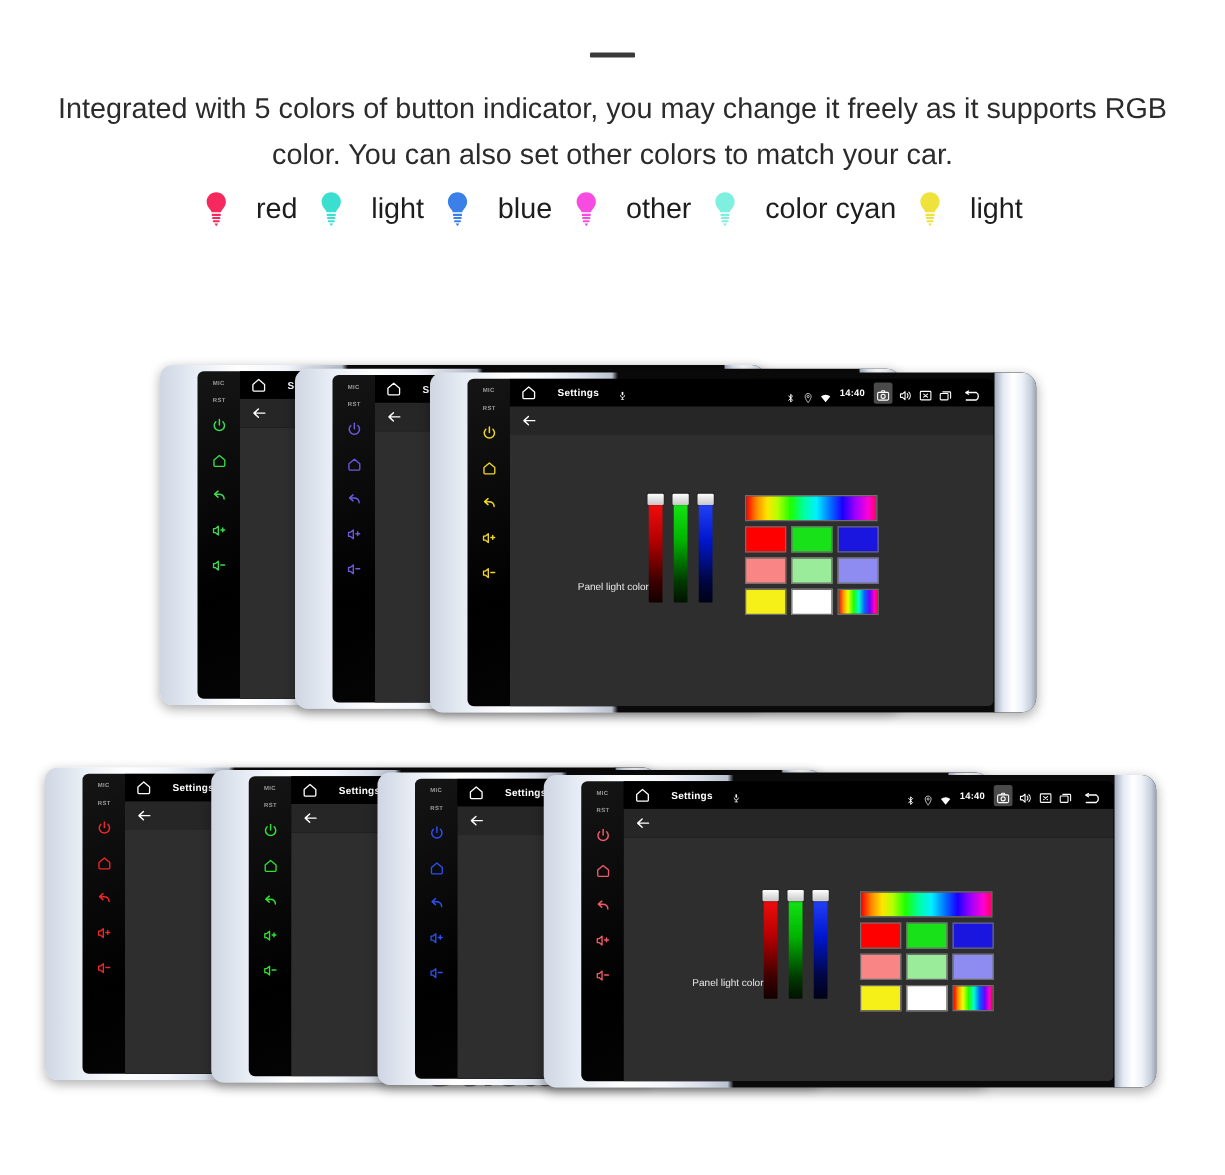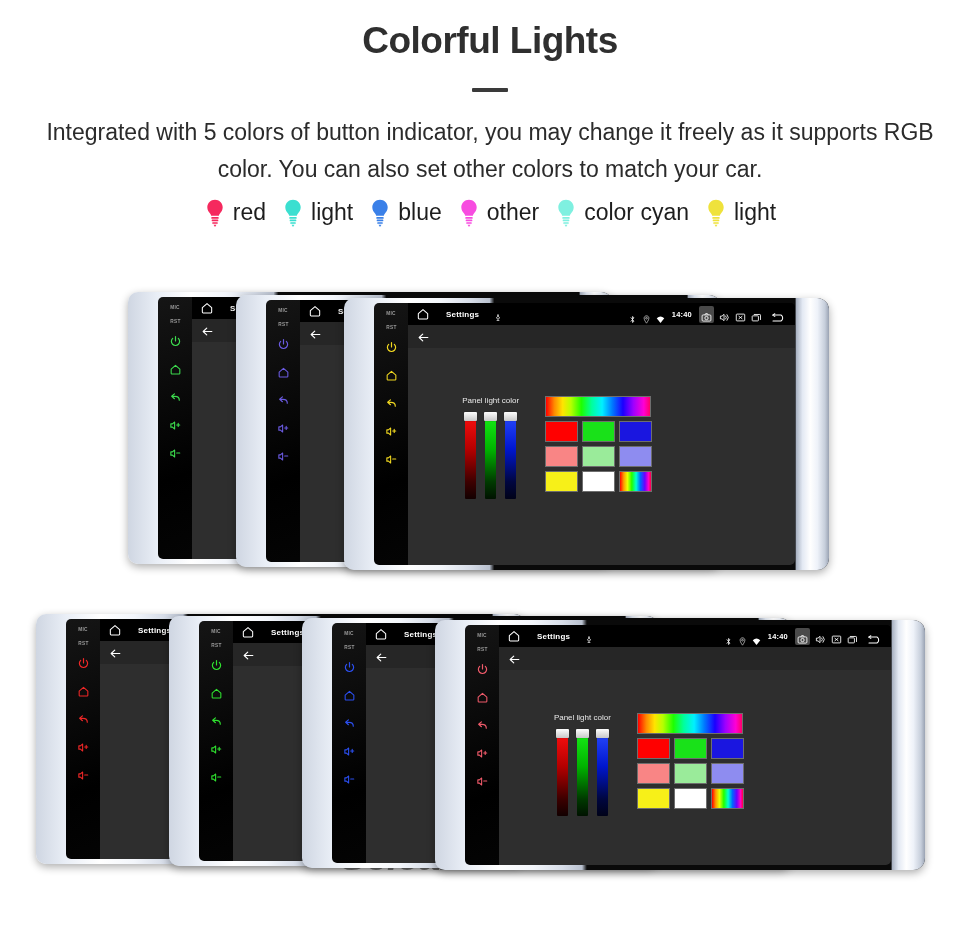--- a/index.html
+++ b/index.html
@@ -43,21 +43,21 @@
 
   
   .legend {
     display: flex;
     justify-content: center;
     align-items: center;
     gap: 4px;
     margin-top: 10px;
     padding: 0 26px;
   }
-  .legend-item { display: flex; align-items: center; gap: 7px; margin-right: 12px; }
+  .legend-item { display: flex; align-items: center; gap: 21px; margin-right: 12px; }
   .legend-item:last-child { margin-right: 0; }
 
   .bulb { width: 22px; height: 30px; display: block; flex: none; }
   .legend-label { font-size: 23px; color: #1d1d1d; white-space: nowrap; }
 
   
   .group { position: absolute; }
   .group-top    { left: 128px; top: 292px;  width: 712px; height: 282px; }
   .group-bottom { left: 36px;  top: 614px;  width: 908px; height: 262px; }
 
@@ -131,21 +131,21 @@
   .actionbar { height: 23px; background: #262626; display: flex; align-items: center; padding-left: 9px; }
   .ab-back { width: 13px; height: 13px; display: block; }
 
   .content { position: absolute; left: 0; right: 0; top: 45px; bottom: 0; background: #2e2e2e; }
 
   
   .panel-wrap {
     position: absolute; left: 14%; top: 22%;
     display: flex; align-items: flex-start; gap: 26px;
   }
-  .slider-block { display: flex; flex-direction: column; align-items: center; }
+  .slider-block { display: flex; align-items: flex-end; }
   .panel-label {
     font-size: 8px; color: #e8e8e8; margin-bottom: 8px; white-space: nowrap;
   }
   .sliders { display: flex; gap: 9px; }
   .slider { width: 11px; height: 86px; border-radius: 1px; position: relative; }
   .slider-r { background: linear-gradient(180deg, #ff1010 0%, #b50000 42%, #3d0000 80%, #120000 100%); }
   .slider-g { background: linear-gradient(180deg, #18f018 0%, #00b400 42%, #003a00 80%, #001200 100%); }
   .slider-b { background: linear-gradient(180deg, #2a4cff 0%, #0016cf 42%, #000640 80%, #000218 100%); }
   .thumb {
     position: absolute; left: -1px; top: -1px; width: 13px; height: 9px;
@@ -180,21 +180,20 @@
   }
   .wm-top    { left: 336px; top: 528px; font-size: 40px; }
   .wm-bottom { left: 340px; top: 834px; font-size: 40px; }
 </style>
 </head>
 <body>
 
 <div class="page">
 
   <div class="header">
-    <h1 class="page-title">Colorful Lights</h1>
     <div class="title-divider"></div>
     <p class="subtitle">Integrated with 5 colors of button indicator, you may change it freely as it supports RGB color. You can also set other colors to match your car.</p>
     <div class="legend" id="legend">
         <div class="legend-item">
           <span class="bulb"><svg viewBox="0 0 24 32" width="100%" height="100%">
               <path d="M12 1.5C7.3 1.5 3.6 5.2 3.6 9.8c0 3.1 1.7 5.2 3 6.8.8 1 1.2 1.6 1.2 2.4h8.4c0-.8.4-1.4 1.2-2.4 1.3-1.6 3-3.7 3-6.8 0-4.6-3.7-8.3-8.4-8.3z" fill="#f5295e"></path>
               <rect x="8" y="20.4" width="8" height="1.9" rx=".6" fill="#f5295e"></rect>
               <rect x="8.4" y="23.2" width="7.2" height="1.8" rx=".6" fill="#f5295e"></rect>
               <rect x="9" y="26" width="6" height="1.8" rx=".6" fill="#f5295e"></rect>
               <path d="M10.4 28.8h3.2l-1.6 2.4z" fill="#f5295e"></path>

